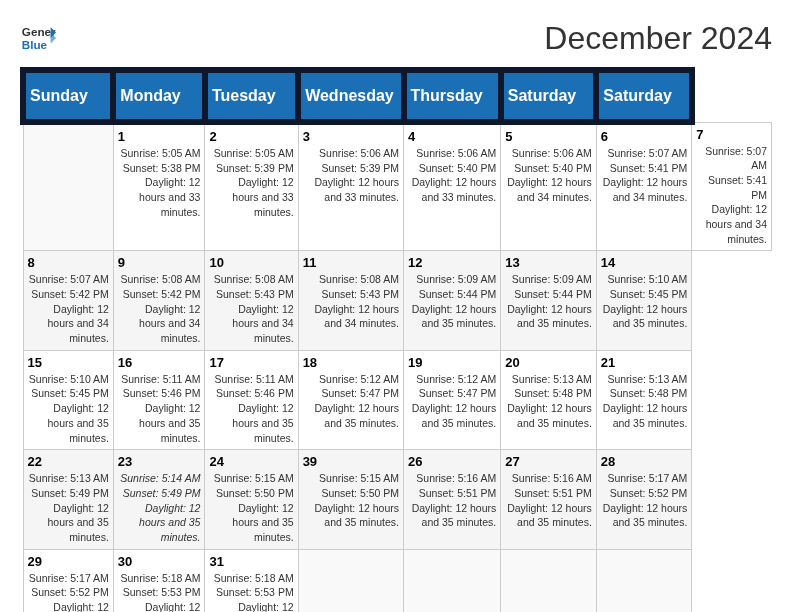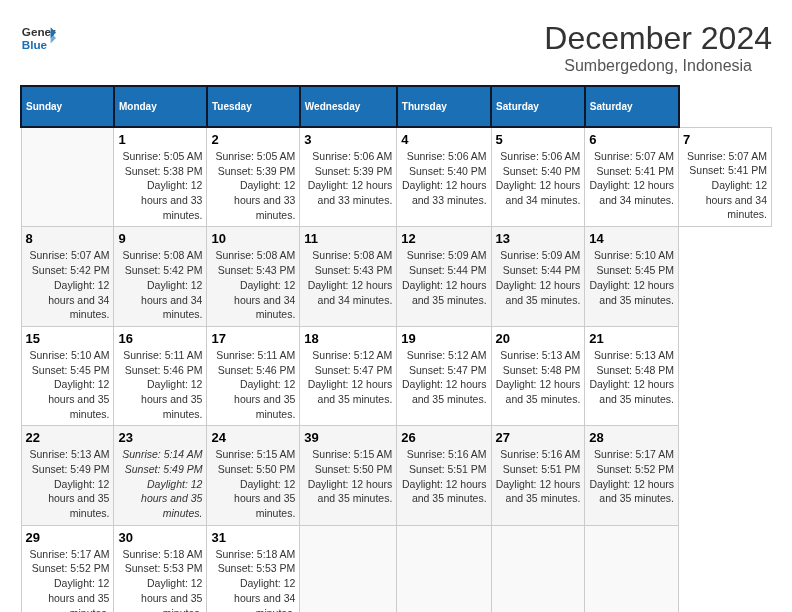--- a/index.html
+++ b/index.html
@@ -40,23 +40,23 @@
     table {
       width: 100%;
       border-collapse: collapse;
       font-size: 11px;
     }
     thead tr th {
       background-color: #1a6fb5;
       color: #fff;
       padding: 14px 4px;
       text-align: left;
-      font-size: 10px;
+      font-size: 16px;
       font-weight: bold;
-      border: 2px solid #0f172a;
+      border: 6px solid #0f172a;
     }
     tbody tr td {
       border: 1px solid #ccc;
       padding: 4px;
       vertical-align: top;
       width: 108px;
     }
     tbody tr:nth-child(even) {
       background-color: #f5f5f5;
     }
@@ -86,21 +86,20 @@
   <div class="logo">
     <svg class="logo-icon" viewBox="0 0 40 40">
       <text x="2" y="18" font-size="13" font-weight="bold" fill="#333">General</text>
       <text x="2" y="32" font-size="13" font-weight="bold" fill="#1a6fb5">Blue</text>
       <polygon points="34,8 40,14 34,20" fill="#1a6fb5"></polygon>
       <polygon points="34,14 40,20 34,26" fill="#1a6fb5" opacity="0.6"></polygon>
     </svg>
   </div>
   <div class="title-area">
     <div class="main-title">December 2024</div>
-    <div class="subtitle">Sumbergedong, Indonesia</div>
   </div>
 </div>
 
 <table>
   <thead>
     <tr>
       <th>Sunday</th>
       <th>Monday</th>
       <th>Tuesday</th>
       <th>Wednesday</th>

